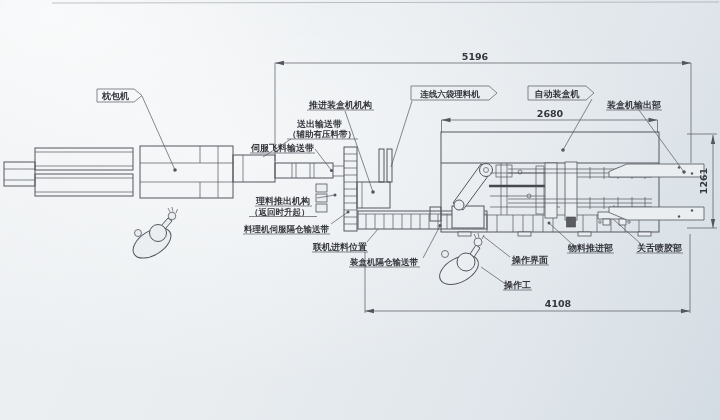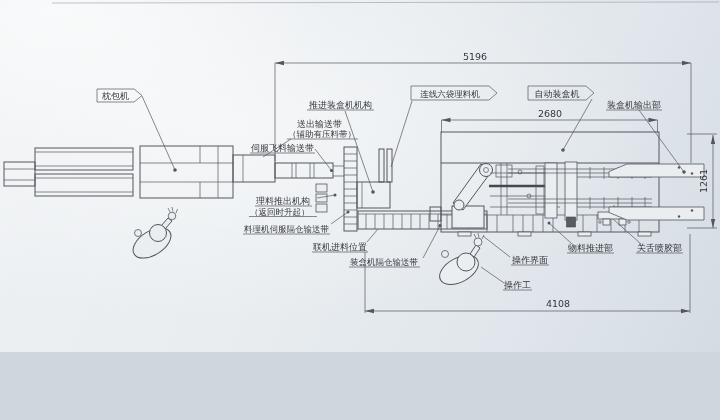--- a/index.html
+++ b/index.html
@@ -1,22 +1,23 @@
 <!DOCTYPE html>
 <html><head>
 <meta charset="utf-8">
 <style>
   html,body{margin:0;padding:0;background:#cfd6dc;}
   .paper{
-    position:relative;width:720px;height:352px;overflow:hidden;
+    position:relative;width:720px;height:420px;overflow:hidden;
     background:
       radial-gradient(ellipse at 30% 35%, rgba(255,255,255,.55), rgba(255,255,255,0) 62%),
       radial-gradient(ellipse at 8% 4%, rgba(255,255,255,.6), rgba(255,255,255,0) 28%),
       linear-gradient(115deg,#eef1f3 0%,#e9edf0 42%,#e0e6eb 75%,#d4dce3 100%);
     font-family:"DejaVu Sans",sans-serif;
+    font-weight:bold;
   }
   svg{position:absolute;left:0;top:0;}
   .s{stroke:#54565e;stroke-width:1;fill:none;}
   .t{stroke:#54565e;stroke-width:.7;fill:none;}
   .w{stroke:#54565e;stroke-width:1;fill:#eaeef1;}
   .wt{stroke:#54565e;stroke-width:.8;fill:#eaeef1;}
   .f{fill:#54565e;stroke:none;}
   .dk{fill:#5a5c62;stroke:#44464c;stroke-width:.6;}
   text{fill:#35363c;font-family:"DejaVu Sans",sans-serif;}
   .lab{font-size:9px;}

